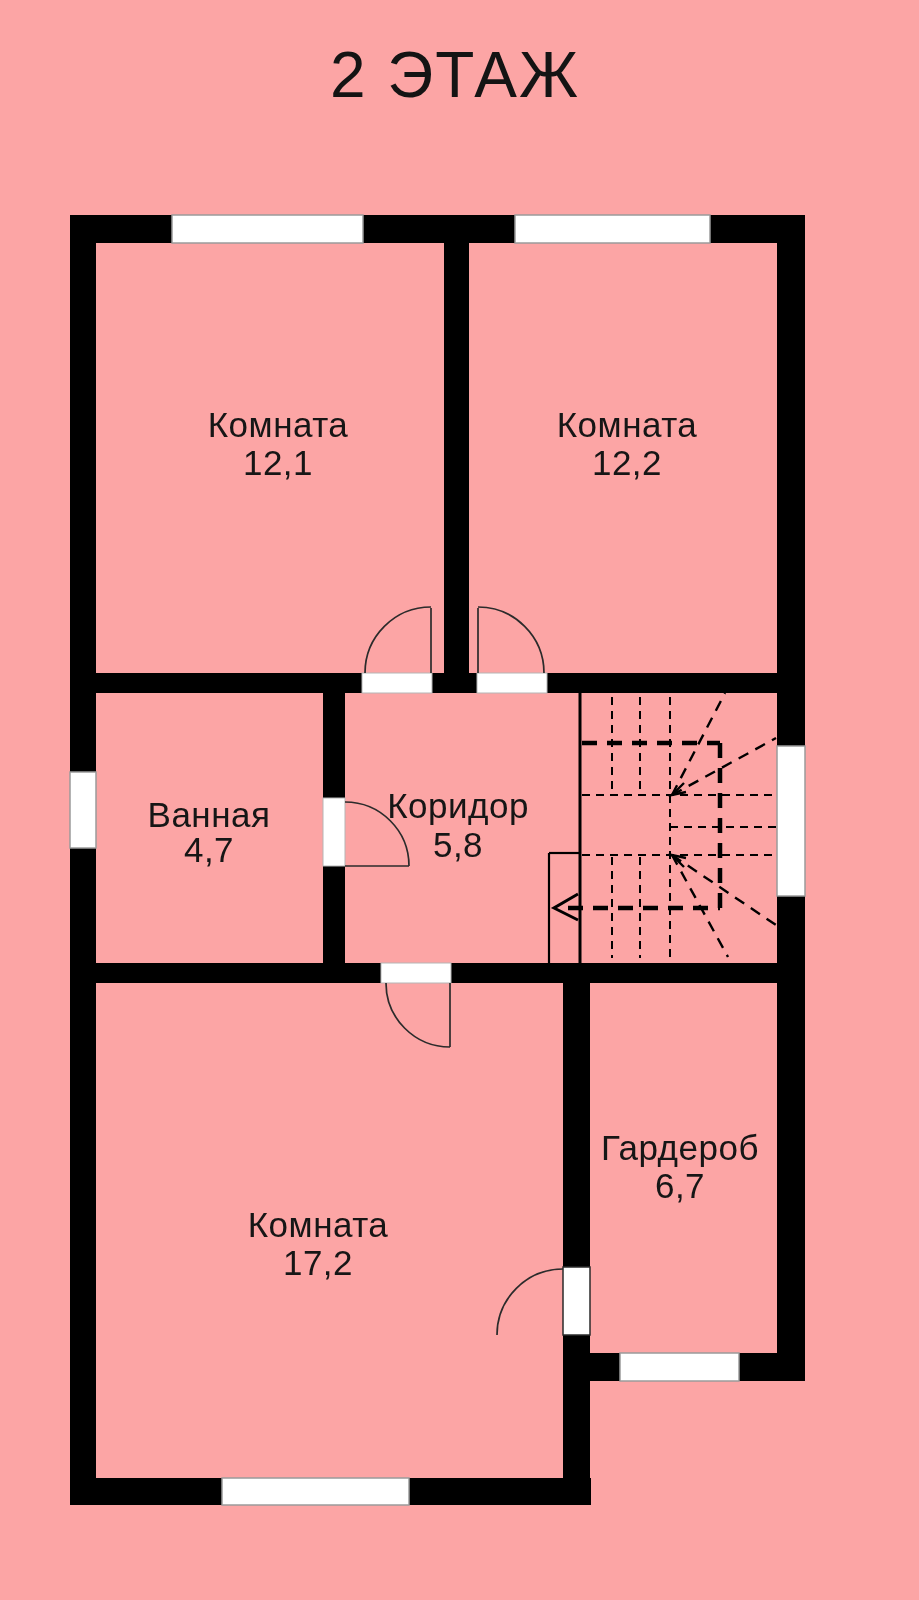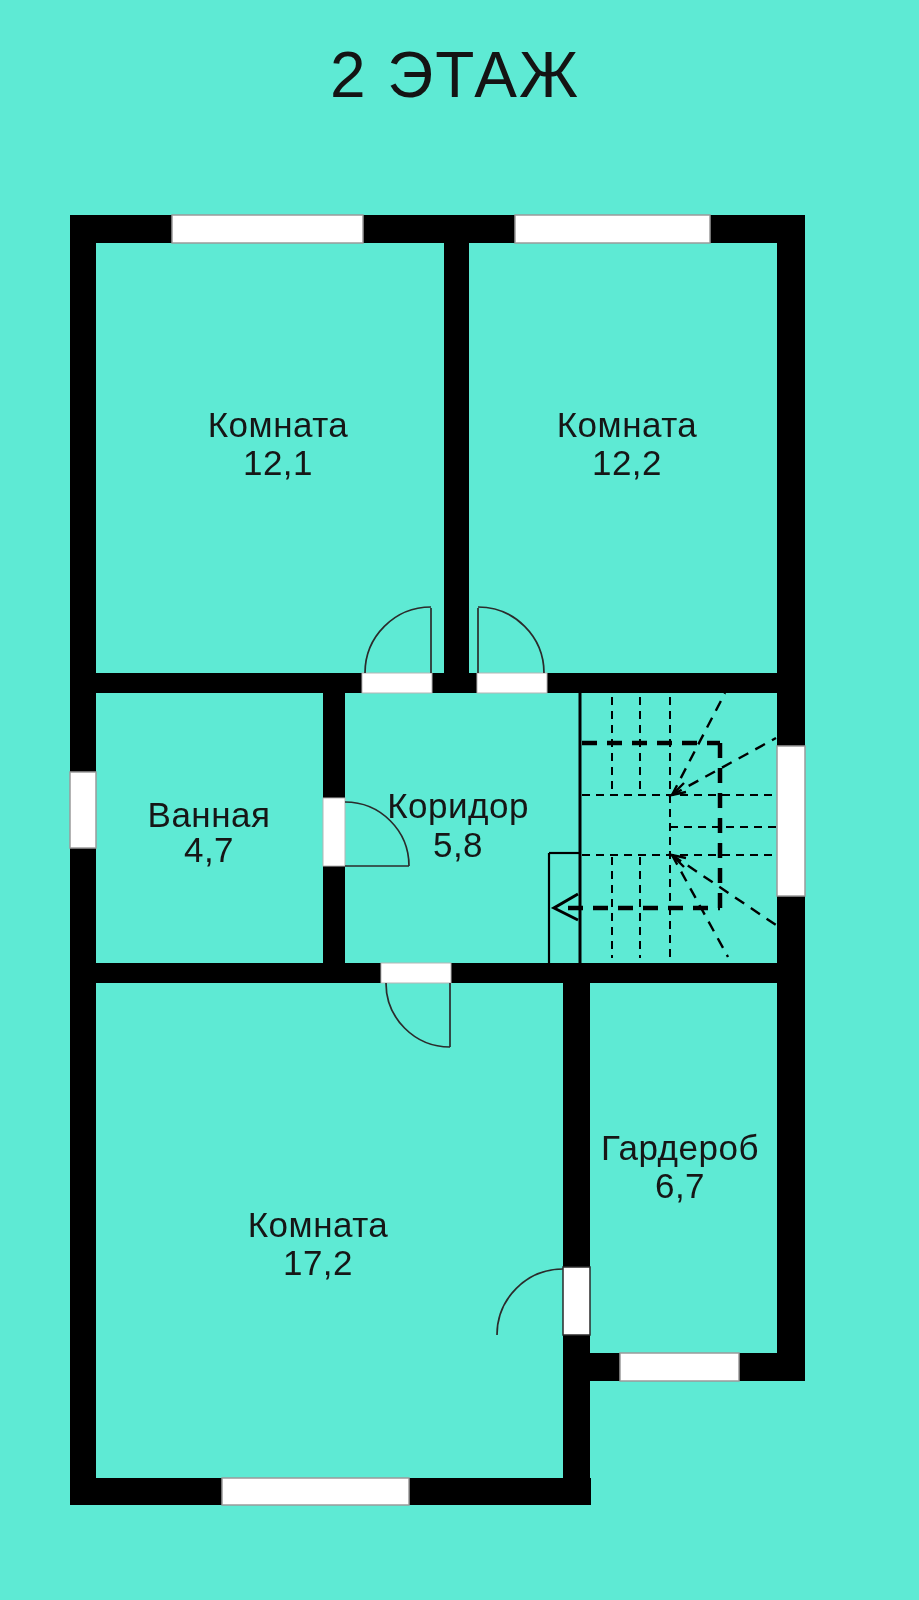--- a/index.html
+++ b/index.html
@@ -4,21 +4,21 @@
 <style>
   html, body {
     margin: 0;
     padding: 0;
     background: #ffffff;
   }
   .page {
     position: relative;
     width: 919px;
     height: 1600px;
-    background: #5eead4;
+    background: #fca5a5;
     overflow: hidden;
   }
   svg { display: block; }
   .wall       { fill: #000000; stroke: none; }
   .window     { fill: #ffffff; stroke: #9b9b9b; stroke-width: 1.5; }
   .door-open  { fill: #ffffff; stroke: #b5b5b5; stroke-width: 1; }
   .door-leaf-symbol { fill: #ffffff; stroke: #2b2b2b; stroke-width: 1.5; }
   .door-line  { fill: none; stroke: #2b2b2b; stroke-width: 1.7; }
   .stair-solid  { fill: none; stroke: #000000; stroke-width: 3; }
   .stair-thin   { fill: none; stroke: #000000; stroke-width: 2.2; }

